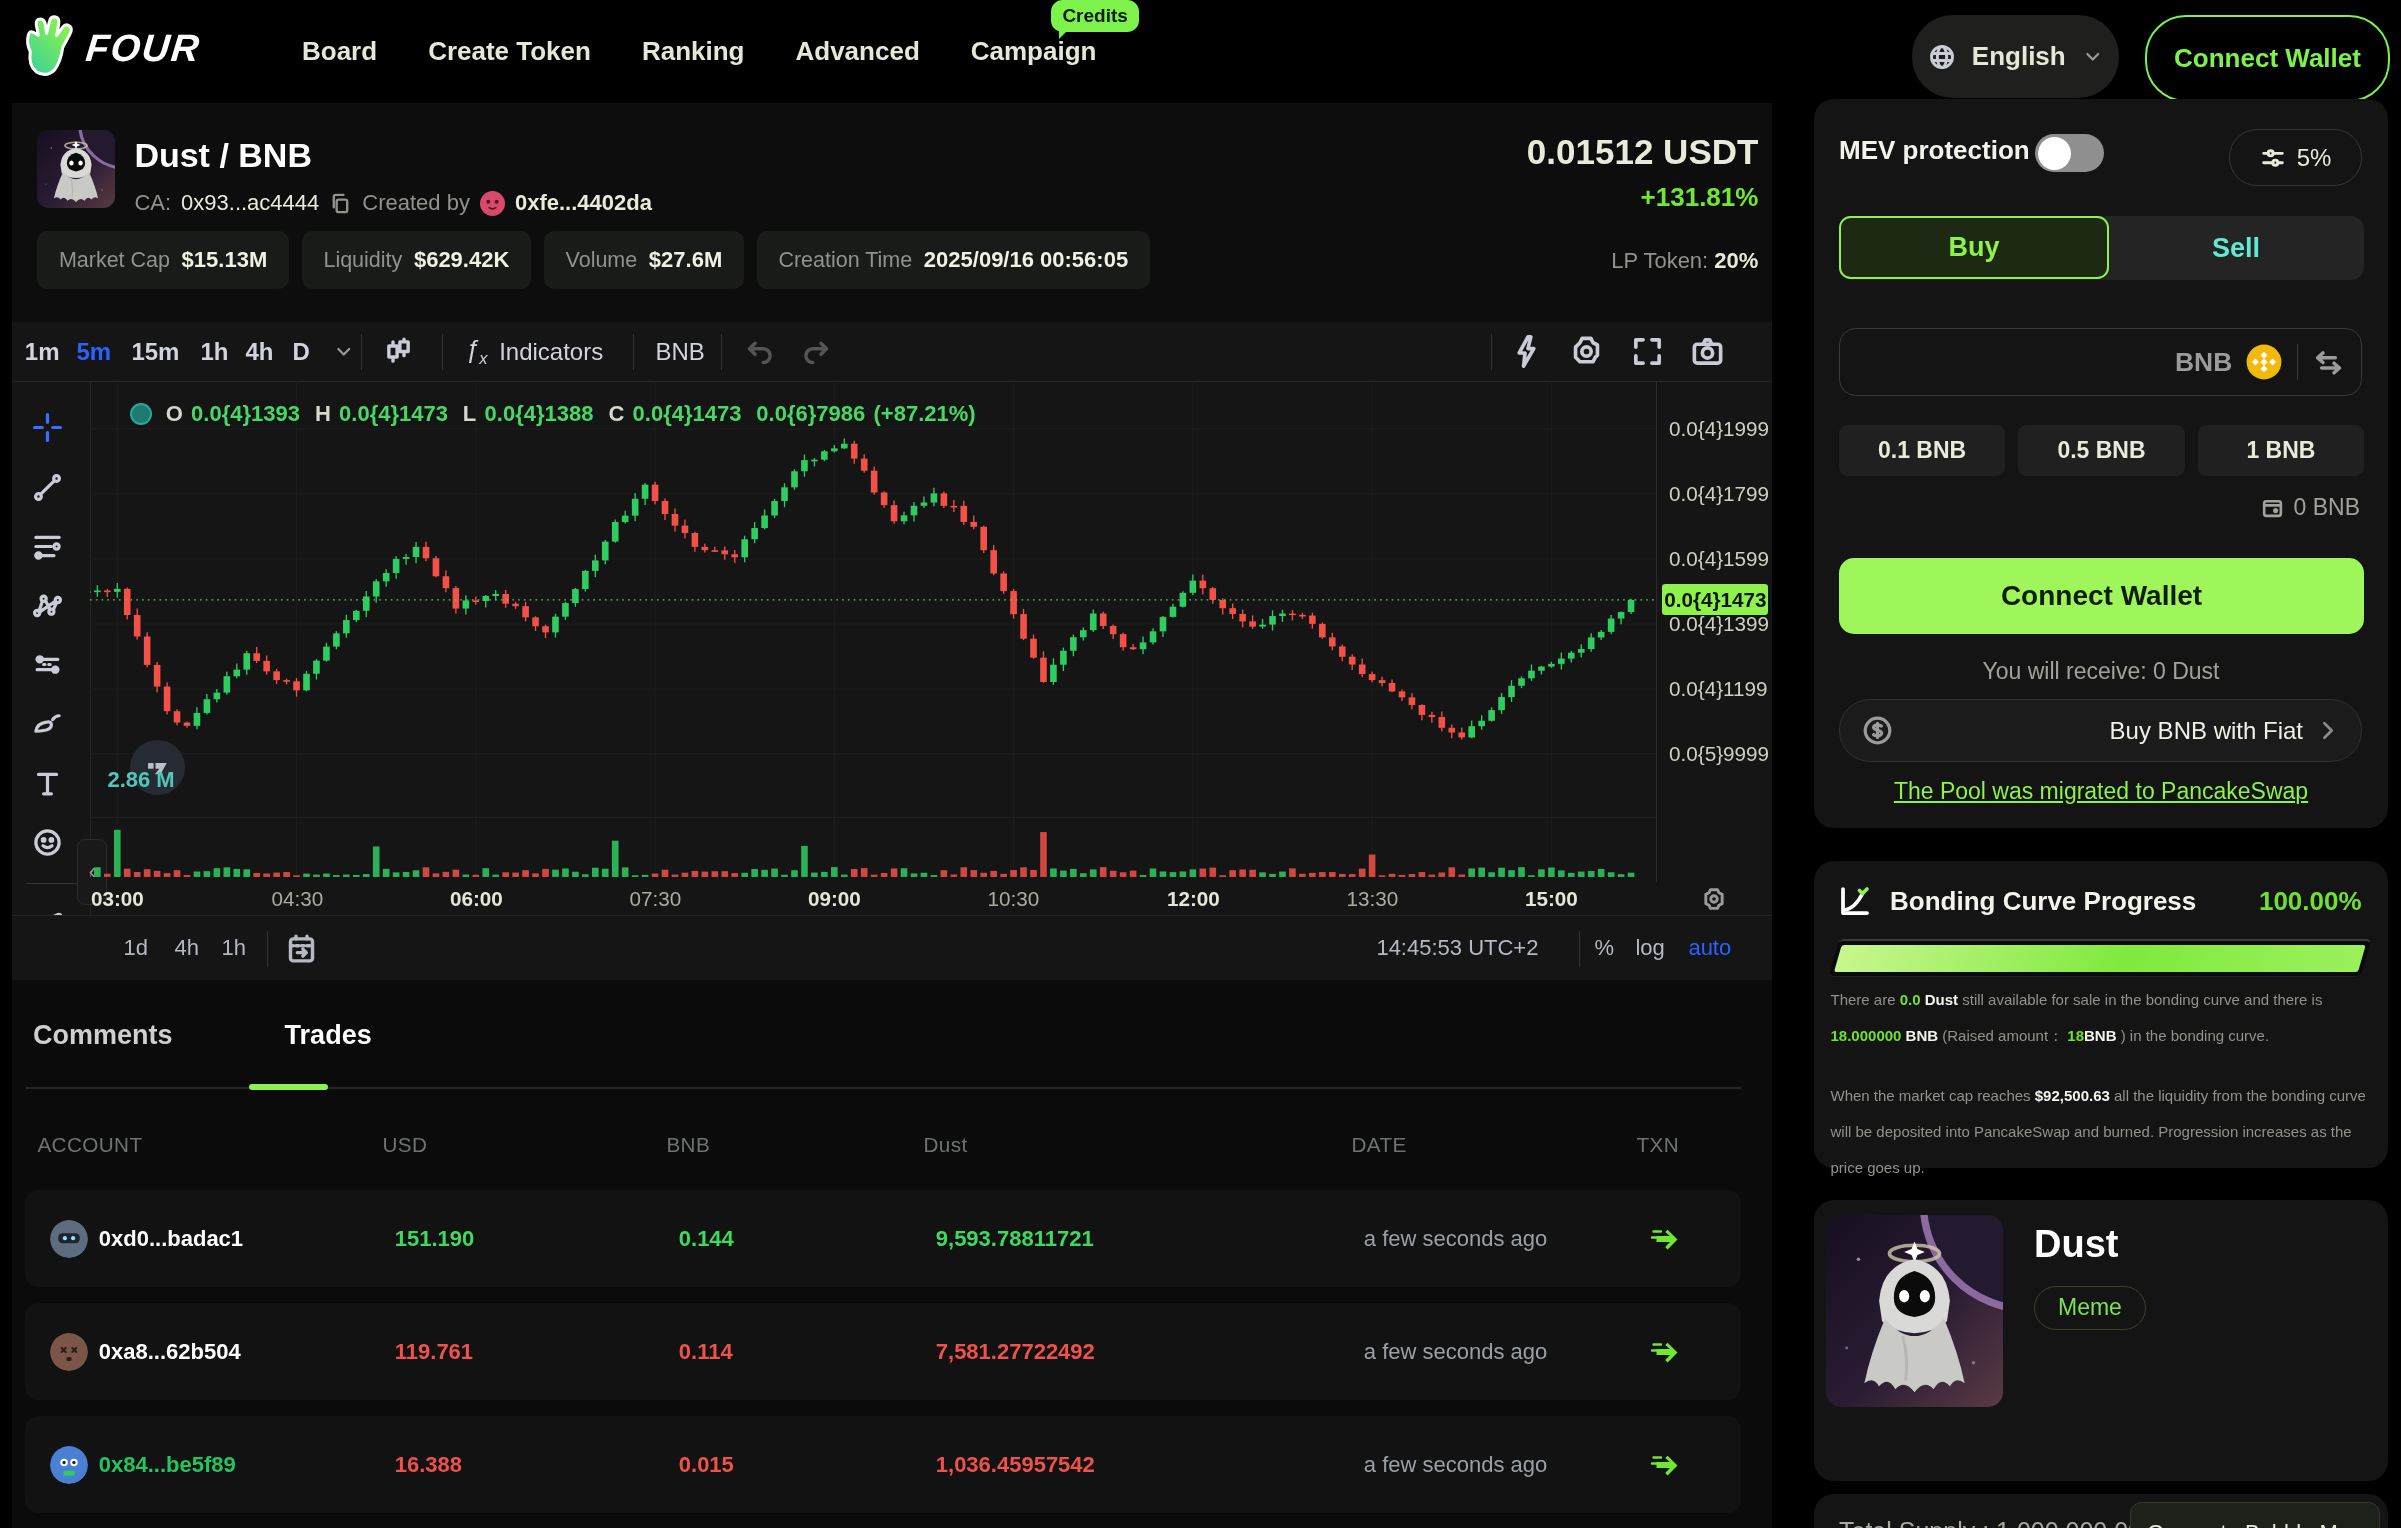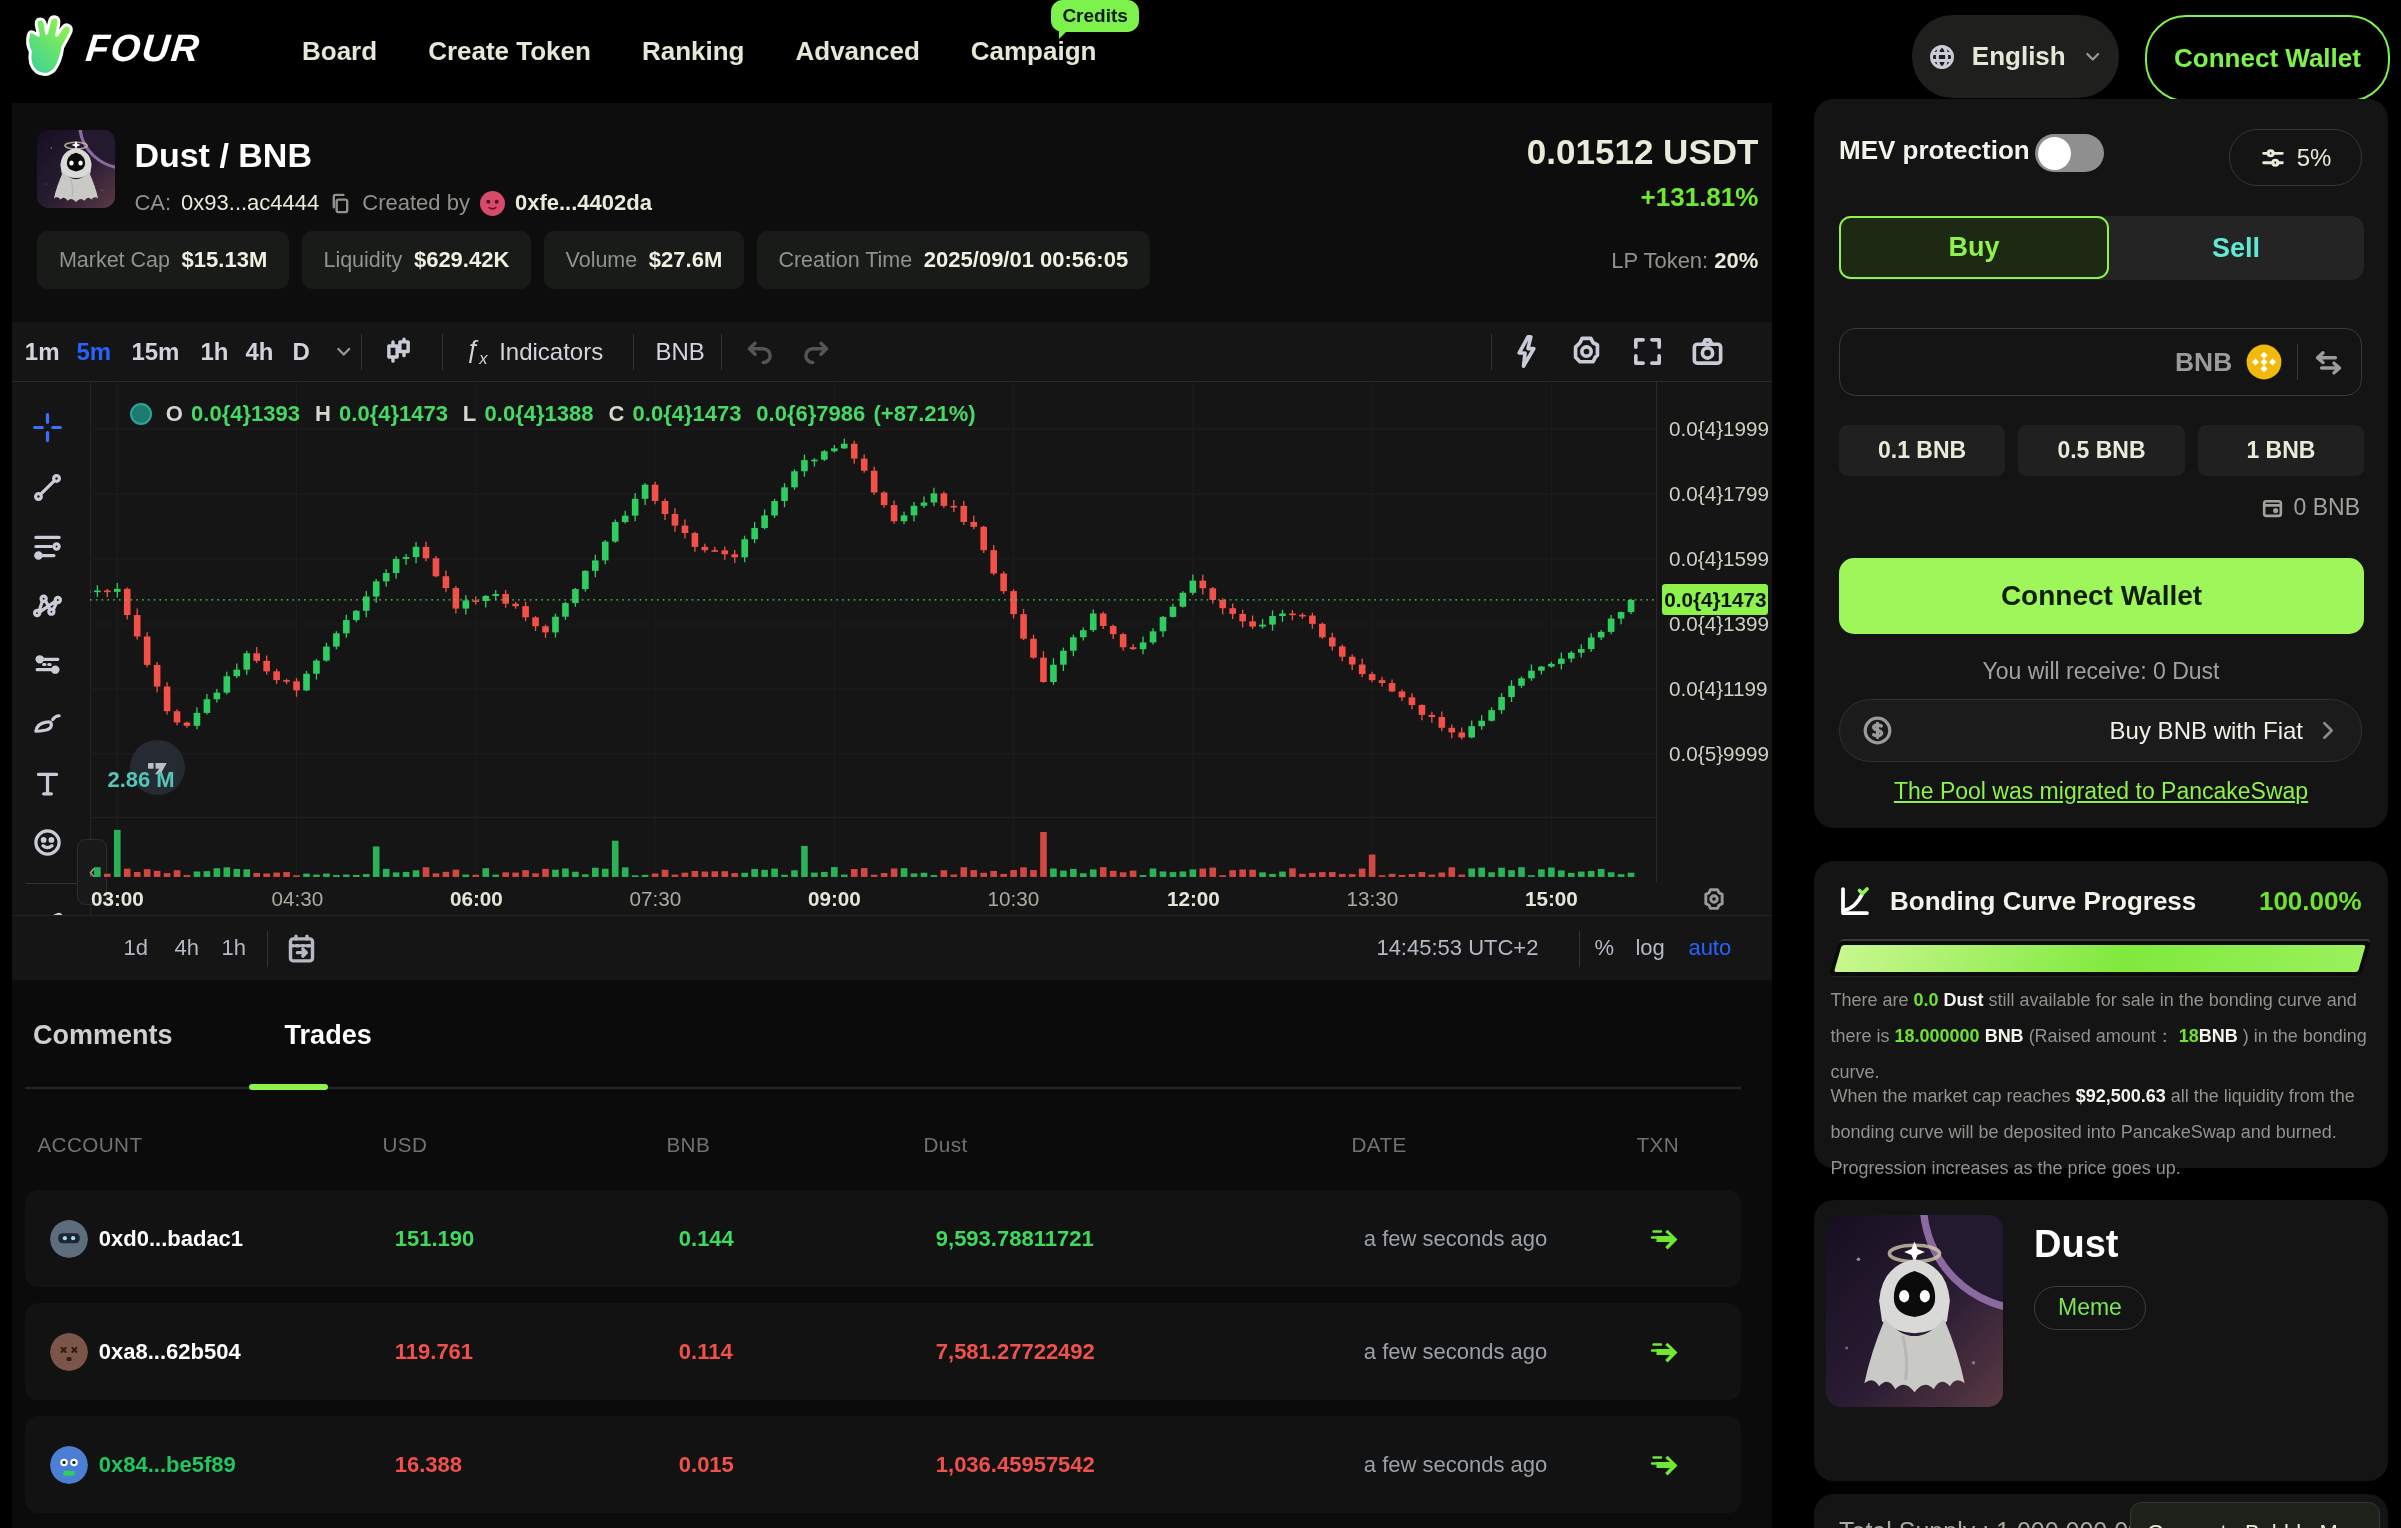--- a/index.html
+++ b/index.html
@@ -104,21 +104,21 @@
   #receive-line{position:absolute;left:0;top:559px;width:574px;text-align:center;font-size:23px;color:#a0a39b;}
   #fiat-row{position:absolute;left:25px;top:600px;width:521px;height:61px;background:#1b1b1b;border:1.7px solid #303030;border-radius:31px;cursor:pointer;}
   #fiat-label{position:absolute;right:58px;top:0;height:61px;display:flex;align-items:center;font-size:24px;color:#f0f0e6;}
   #pool-link{position:absolute;left:0;top:679px;width:574px;text-align:center;font-size:23px;color:#8df24c;text-decoration:underline;cursor:pointer;}
   #card-bond{top:861px;height:307px;}
   #bond-title{position:absolute;left:76px;top:25px;font-size:26px;font-weight:800;color:#f4f4ec;}
   #bond-pct{position:absolute;right:26.4px;top:25px;font-size:26px;font-weight:800;color:#6fe12e;}
   #prog-track{position:absolute;left:20px;top:78px;width:532px;height:35px;transform:skewX(-16deg);background:#0a0a0a;
      border-top:2.5px solid #3a3a3a;border-bottom:1.7px solid #222;border-radius:5px;}
   #prog-fill{position:absolute;left:4.1px;top:4.1px;right:4.1px;bottom:4.1px;background:linear-gradient(100deg,#c8f78f,#7fe93d 55%,#9bf15c);border-radius:2.5px;}
-  .bond-p{position:absolute;left:16.5px;width:545px;font-size:18px;line-height:36px;color:#8f938b;}
+  .bond-p{position:absolute;left:16.5px;width:545px;font-size:15px;line-height:36px;color:#8f938b;}
   #bond-p1{top:121px;} #bond-p2{top:217px;}
   .rt-d{color:#8f938b;} .rt-g{color:#6fe12e;font-weight:700;} .rt-w{color:#f4f4ec;font-weight:700;}
   #card-info{top:1200px;height:281px;}
   #info-avatar{position:absolute;left:11.6px;top:15px;width:177px;height:192px;border-radius:15px;overflow:hidden;}
   #info-name{position:absolute;left:220px;top:23px;font-size:38px;font-weight:800;color:#fff;}
   #meme-badge{position:absolute;left:220px;top:86px;padding:7.4px 23px;border:1.7px solid #39422f;border-radius:23px;
      font-size:23px;color:#7ce356;}
   #info-desc{position:absolute;left:220px;top:139px;width:355px;font-size:23px;line-height:38px;color:#9aa0a6;}
   #card-supply{top:1494px;height:91px;}
   #supply-line{position:absolute;left:25px;top:23px;font-size:25px;color:#a7aba0;}
@@ -230,21 +230,21 @@
         <div class="stat-pill">
           <span class="stat-label">Liquidity</span>
           <span class="stat-value">$629.42K</span>
         </div>
         <div class="stat-pill">
           <span class="stat-label">Volume</span>
           <span class="stat-value">$27.6M</span>
         </div>
         <div class="stat-pill">
           <span class="stat-label">Creation Time</span>
-          <span class="stat-value">2025/09/01 00:56:05</span>
+          <span class="stat-value">2025/09/16 00:56:05</span>
         </div>
       </div>
     <div id="lp-line">
       <span class="dim">LP Token:</span>
       <span class="cream" style="font-weight:700">20%</span>
     </div>
   </div>
 
   <div id="chart-block">
     <div id="chart-toolbar">

